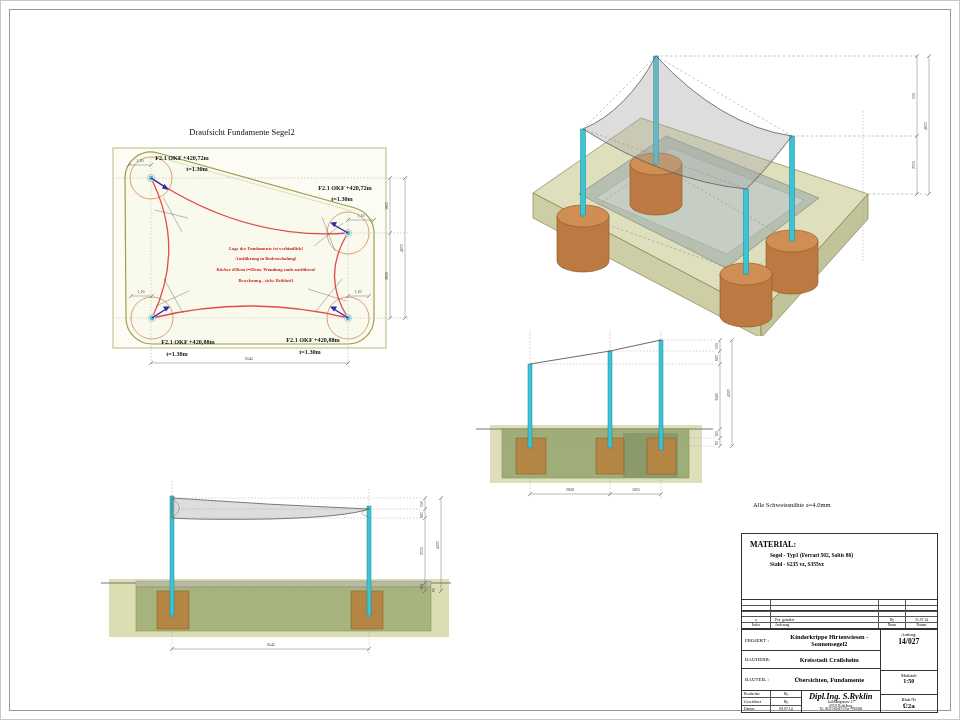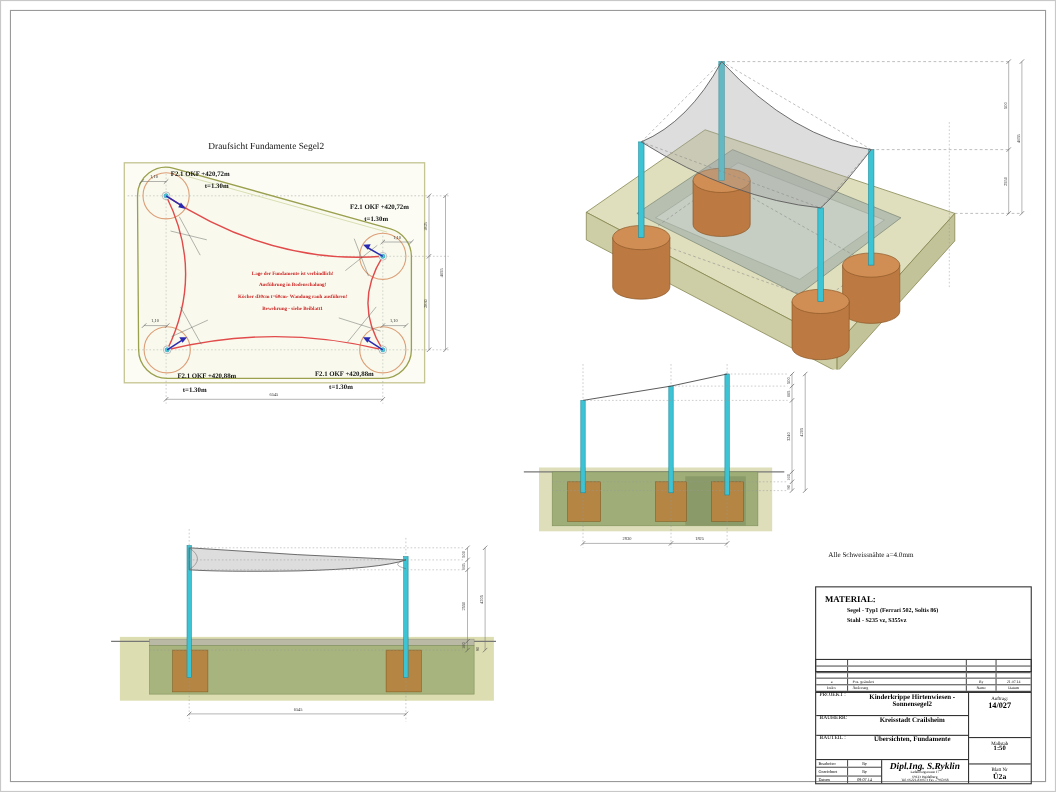--- a/index.html
+++ b/index.html
@@ -31,21 +31,21 @@
             box-sizing:border-box;display:flex;flex-direction:column;}
   .revrow{flex:1;display:flex;border-top:1px solid #555;font-size:3.6px;line-height:4.5px;align-items:center;}
   .revrow:first-child{border-top:none;}
   .revrow .c1{width:28px;border-right:1px solid #555;height:100%;display:flex;align-items:center;justify-content:center;}
   .revrow .c2{flex:1;border-right:1px solid #555;height:100%;display:flex;align-items:center;padding-left:4px;}
   .revrow .c3{width:26px;border-right:1px solid #555;height:100%;display:flex;align-items:center;justify-content:center;}
   .revrow .c4{width:31px;height:100%;display:flex;align-items:center;justify-content:center;}
   .mainblock{position:absolute;left:740px;top:628px;width:197px;height:84px;border:1px solid #333;
              box-sizing:border-box;display:flex;}
   .mb-left{width:139px;display:flex;flex-direction:column;border-right:1px solid #333;}
-  .mb-row{display:flex;border-bottom:1px solid #333;position:relative;}
+  .mb-row{display:flex;align-items:center;border-bottom:1px solid #333;position:relative;}
   .mb-row:last-child{border-bottom:none;}
   .mb-lab{font-size:5px;padding-left:3px;white-space:nowrap;width:34px;}
   .mb-val{flex:1;text-align:center;font-weight:bold;font-size:6.3px;}
   .mb-right{width:57px;display:flex;flex-direction:column;}
   .mb-rcell{border-bottom:1px solid #333;text-align:center;}
   .mb-rcell:last-child{border-bottom:none;}
   .rlab{font-size:4.5px;padding-top:2px;}
   .rval{font-size:7.5px;font-weight:bold;font-family:Liberation Serif, serif;}
   .minitab{width:60px;height:100%;display:flex;flex-direction:column;border-right:1px solid #333;box-sizing:border-box;}
   .minirow{flex:1;display:flex;border-bottom:1px solid #555;font-size:3.8px;align-items:center;}

